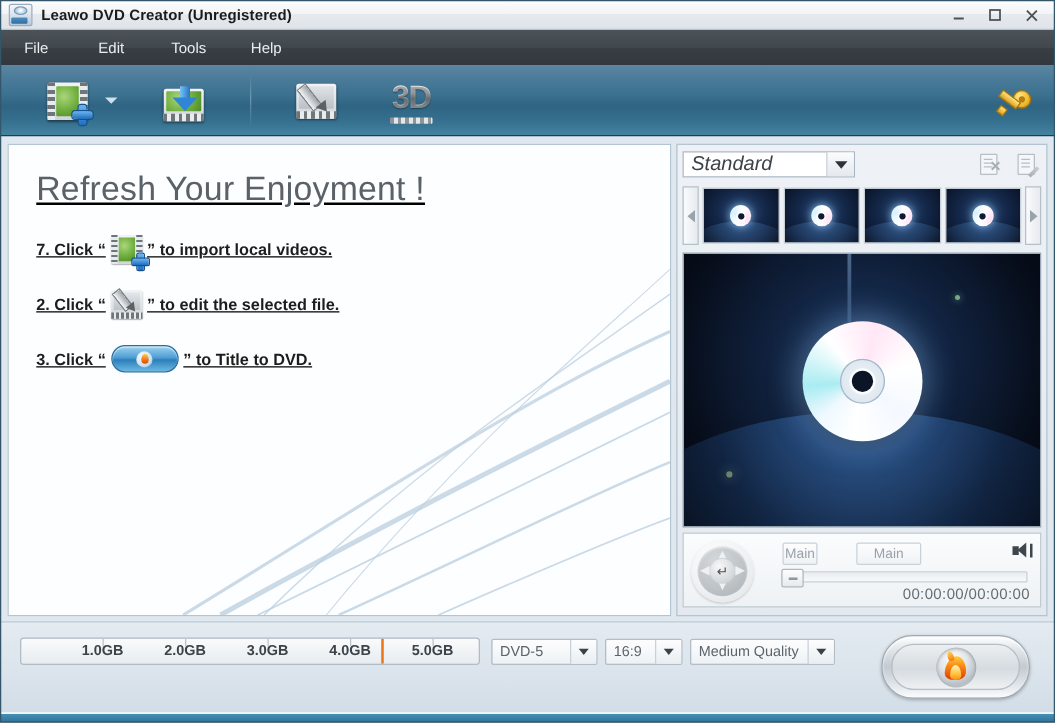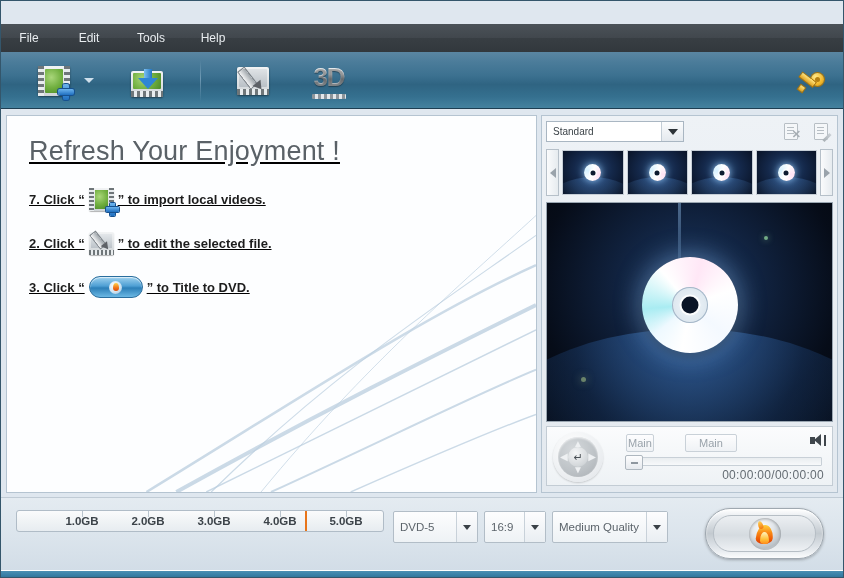--- a/index.html
+++ b/index.html
@@ -228,21 +228,21 @@
     position:absolute;left:541px;top:115px;width:297px;height:378px;
     background:linear-gradient(to bottom,#eef2f6,#e3e9ef);
     border:1px solid #b5c4d1;box-sizing:border-box;
   }
   .tpl-row{
     position:absolute;left:4px;top:5px;right:4px;height:23px;
   }
   .combo{
     position:relative;height:21px;border:1px solid #a9b6c2;background:#ffffff;
     box-sizing:border-box;display:flex;align-items:center;
-    font-size:10px;color:#3c4348;padding-left:6px;
+    font-size:16px;color:#3c4348;padding-left:6px;font-style:italic;
   }
   .combo .arrow-box{
     position:absolute;right:0;top:0;bottom:0;width:21px;
     border-left:1px solid #c3cdd6;
     background:linear-gradient(to bottom,#fbfcfd,#e4e9ee);
     display:flex;align-items:center;justify-content:center;
   }
   .caret-dn{
     width:0;height:0;border-left:5px solid transparent;border-right:5px solid transparent;
     border-top:6px solid #2d3338;
@@ -409,21 +409,21 @@
     position:absolute;top:0;bottom:0;width:1.5px;background:#e8751a;
   }
   .cap-label{
     position:absolute;top:4px;font-size:11.5px;font-weight:bold;color:#3c4349;
     transform:translateX(-50%);white-space:nowrap;
   }
   .status{
     position:absolute;left:16px;top:38px;font-size:12px;color:#8d969e;
   }
   .sel-combo{
-    position:absolute;top:13px;height:32px;border:1px solid #b2bdc7;box-sizing:border-box;
+    position:absolute;top:13px;height:21px;border:1px solid #b2bdc7;box-sizing:border-box;
     background:linear-gradient(to bottom,#fdfdfe,#eef2f5);
     display:flex;align-items:center;font-size:11.5px;color:#5c646b;
     border-radius:2px;padding-left:6px;
   }
   .sel-combo .ab{
     position:absolute;right:0;top:0;bottom:0;width:20px;border-left:1px solid #c8d1d9;
     display:flex;align-items:center;justify-content:center;
     background:linear-gradient(to bottom,#fdfdfe,#e9eef2);
   }
   .caret-sm{
@@ -479,20 +479,43 @@
   .win-border{
     position:absolute;left:0;top:0;width:844px;height:578px;
     border:1px solid #34566b;box-sizing:border-box;pointer-events:none;
   }
 </style>
 </head>
 <body>
 
 <div id="app">
 
+  <div class="titlebar">
+    <div class="title-left">
+      <div class="app-icon"></div>
+      <div class="title-text">Leawo DVD Creator (Unregistered)</div>
+    </div>
+    <div class="win-btns">
+      <div class="win-btn">
+        <svg width="12" height="12" viewBox="0 0 12 12">
+            <rect x="2" y="8" width="8" height="1.6" fill="#4c5256"></rect>
+          </svg>
+      </div>
+      <div class="win-btn">
+        <svg width="12" height="12" viewBox="0 0 12 12">
+            <rect x="2" y="2" width="8" height="8" fill="none" stroke="#4c5256" stroke-width="1.4"></rect>
+          </svg>
+      </div>
+      <div class="win-btn">
+        <svg width="13" height="13" viewBox="0 0 13 13">
+            <path d="M2.5 2.5 L10.5 10.5 M10.5 2.5 L2.5 10.5" stroke="#4c5256" stroke-width="1.5" fill="none"></path>
+          </svg>
+      </div>
+    </div>
+  </div>
 
   <div class="menubar">
     <div class="menu-item">File</div>
     <div class="menu-item">Edit</div>
     <div class="menu-item">Tools</div>
     <div class="menu-item">Help</div>
   </div>
 
   <div class="toolbar">
 

